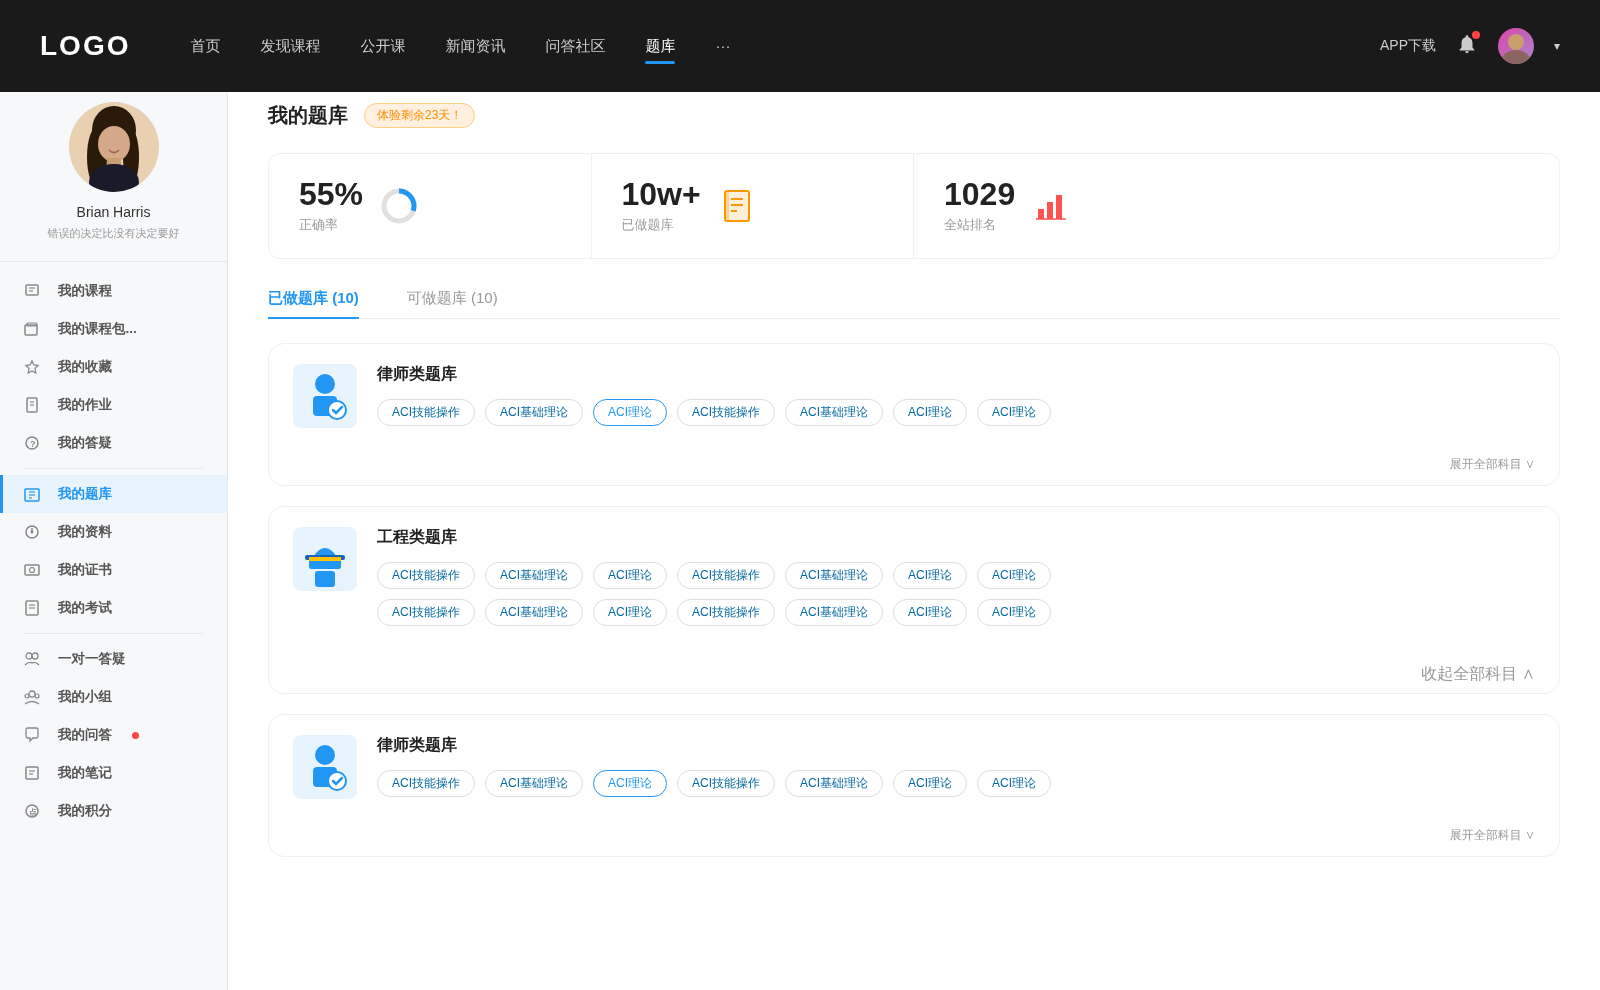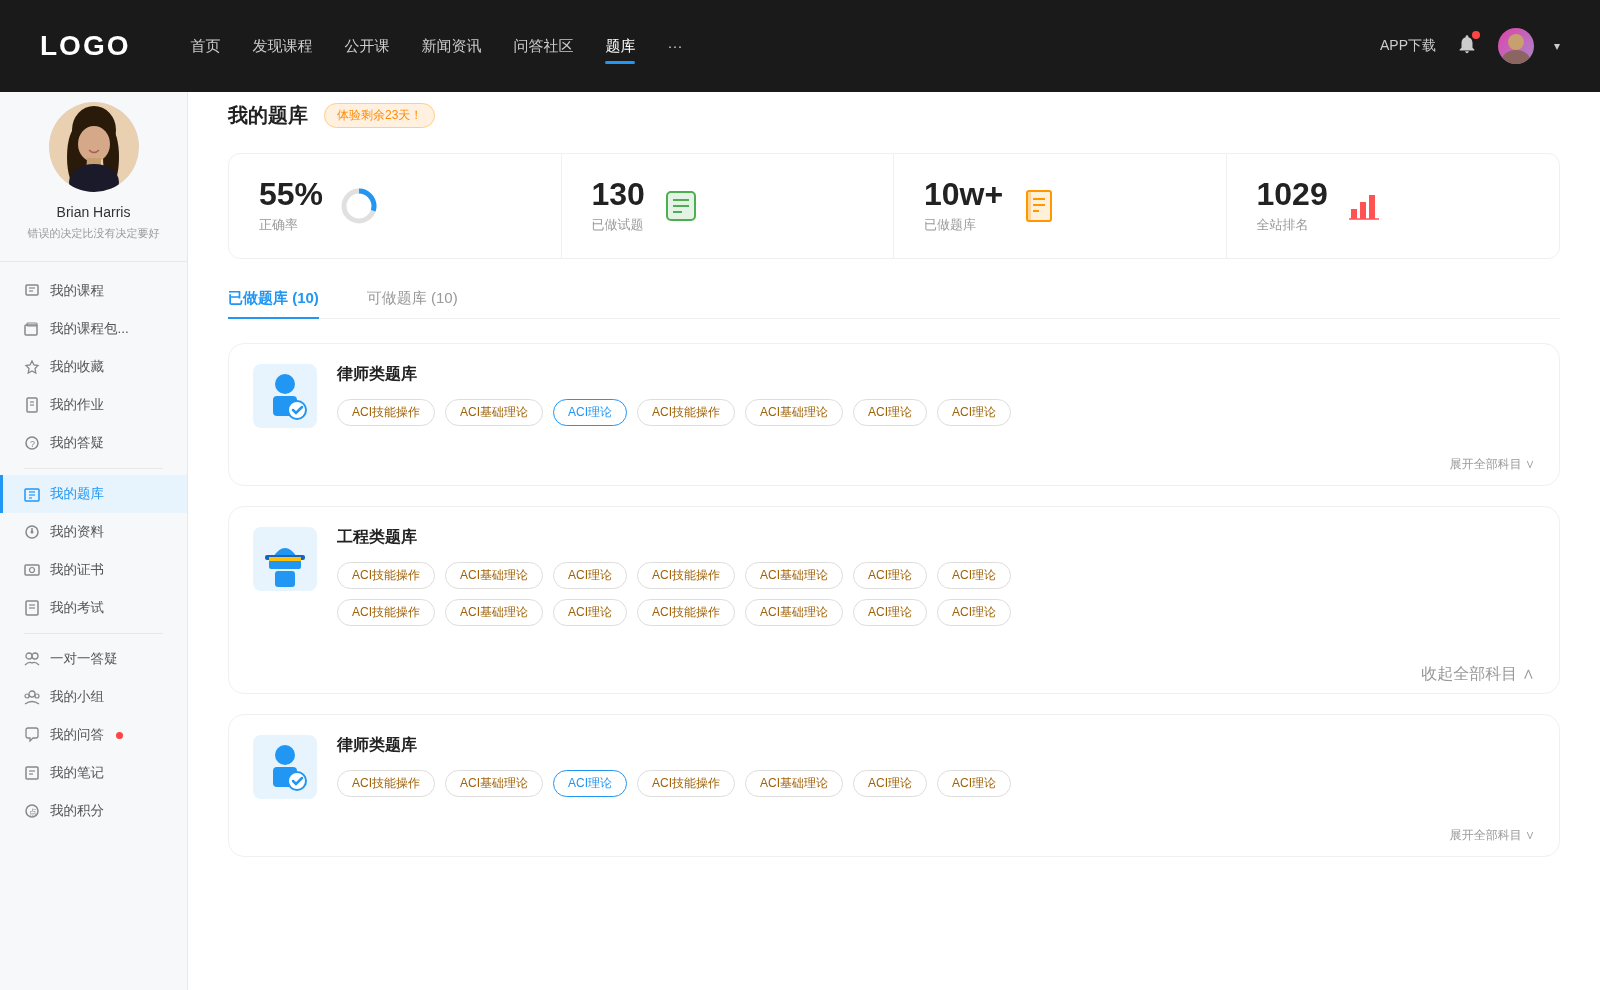--- a/index.html
+++ b/index.html
@@ -18,21 +18,21 @@
     }
     .nav-logo {
       color: white;
       font-size: 28px;
       font-weight: 700;
       letter-spacing: 2px;
       margin-right: 60px;
     }
     .nav-links {
       display: flex;
-      gap: 32px;
+      gap: 40px;
       flex: 1;
     }
     .nav-link {
       color: #ccc;
       font-size: 15px;
       cursor: pointer;
       padding: 4px 0;
       position: relative;
     }
     .nav-link.active {
@@ -93,21 +93,21 @@
 
     
     .page-layout {
       display: flex;
       margin-top: 72px;
       min-height: calc(990px - 72px);
     }
 
     
     .sidebar {
-      width: 188px;
+      width: 228px;
       background: #f7f8fa;
       border-right: 1px solid #e8e8e8;
       padding: 30px 0 12px;
       flex-shrink: 0;
     }
     .sidebar-profile {
       display: flex;
       flex-direction: column;
       align-items: center;
       padding: 0 20px 20px;
@@ -132,26 +132,27 @@
       color: #999;
       text-align: center;
     }
     .sidebar-menu {
       list-style: none;
       padding: 0;
     }
     .sidebar-menu-item {
       display: flex;
       align-items: center;
-      gap: 10px;
+      gap: 18px;
       padding: 10px 24px;
       cursor: pointer;
       font-size: 13.5px;
       color: #555;
       position: relative;
+      font-weight: bold;
     }
     .sidebar-menu-item.active {
       color: #2196F3;
       background: #e8f4fd;
     }
     .sidebar-menu-item.active::before {
       content: '';
       position: absolute;
       left: 0; top: 0; bottom: 0;
       width: 3px;
@@ -298,21 +299,21 @@
       flex-wrap: wrap;
       gap: 10px;
       margin-bottom: 10px;
       align-items: center;
     }
     .tag {
       padding: 4px 14px;
       border: 1px solid #ddd;
       border-radius: 16px;
       font-size: 12px;
-      color: #a16207;
+      color: #0369a1;
       cursor: pointer;
     }
     .tag.active {
       border-color: #2196F3;
       color: #2196F3;
       background: white;
     }
     .expand-link {
       font-size: 12px;
       color: #999;
@@ -544,35 +545,20 @@
         </div>
         <div class="stat-icon">
           <svg width="40" height="40" viewBox="0 0 40 40">
             <circle cx="20" cy="20" r="15" fill="none" stroke="#e0e0e0" stroke-width="5"></circle>
             <circle cx="20" cy="20" r="15" fill="none" stroke="#2196F3" stroke-width="5" stroke-dasharray="51.8 94.2" stroke-dashoffset="23.6" transform="rotate(-90 20 20)"></circle>
             <circle cx="20" cy="20" r="9" fill="white"></circle>
           </svg>
         </div>
       </div>
 
-      <div class="stat-card">
-        <div class="stat-info">
-          <div class="stat-value">130</div>
-          <div class="stat-label">已做试题</div>
-        </div>
-        <div class="stat-icon">
-          <svg width="34" height="34" viewBox="0 0 34 34">
-            <rect x="3" y="3" width="28" height="28" rx="4" fill="#4caf50" opacity="0.15"></rect>
-            <rect x="3" y="3" width="28" height="28" rx="4" fill="none" stroke="#4caf50" stroke-width="2"></rect>
-            <line x1="9" y1="11" x2="25" y2="11" stroke="#4caf50" stroke-width="2"></line>
-            <line x1="9" y1="17" x2="25" y2="17" stroke="#4caf50" stroke-width="2"></line>
-            <line x1="9" y1="23" x2="18" y2="23" stroke="#4caf50" stroke-width="2"></line>
-          </svg>
-        </div>
-      </div>
 
       <div class="stat-card">
         <div class="stat-info">
           <div class="stat-value">10w+</div>
           <div class="stat-label">已做题库</div>
         </div>
         <div class="stat-icon">
           <svg width="34" height="34" viewBox="0 0 34 34">
             <rect x="5" y="2" width="24" height="30" rx="2" fill="#ff9800" opacity="0.15"></rect>
             <rect x="5" y="2" width="24" height="30" rx="2" fill="none" stroke="#ff9800" stroke-width="2"></rect>

